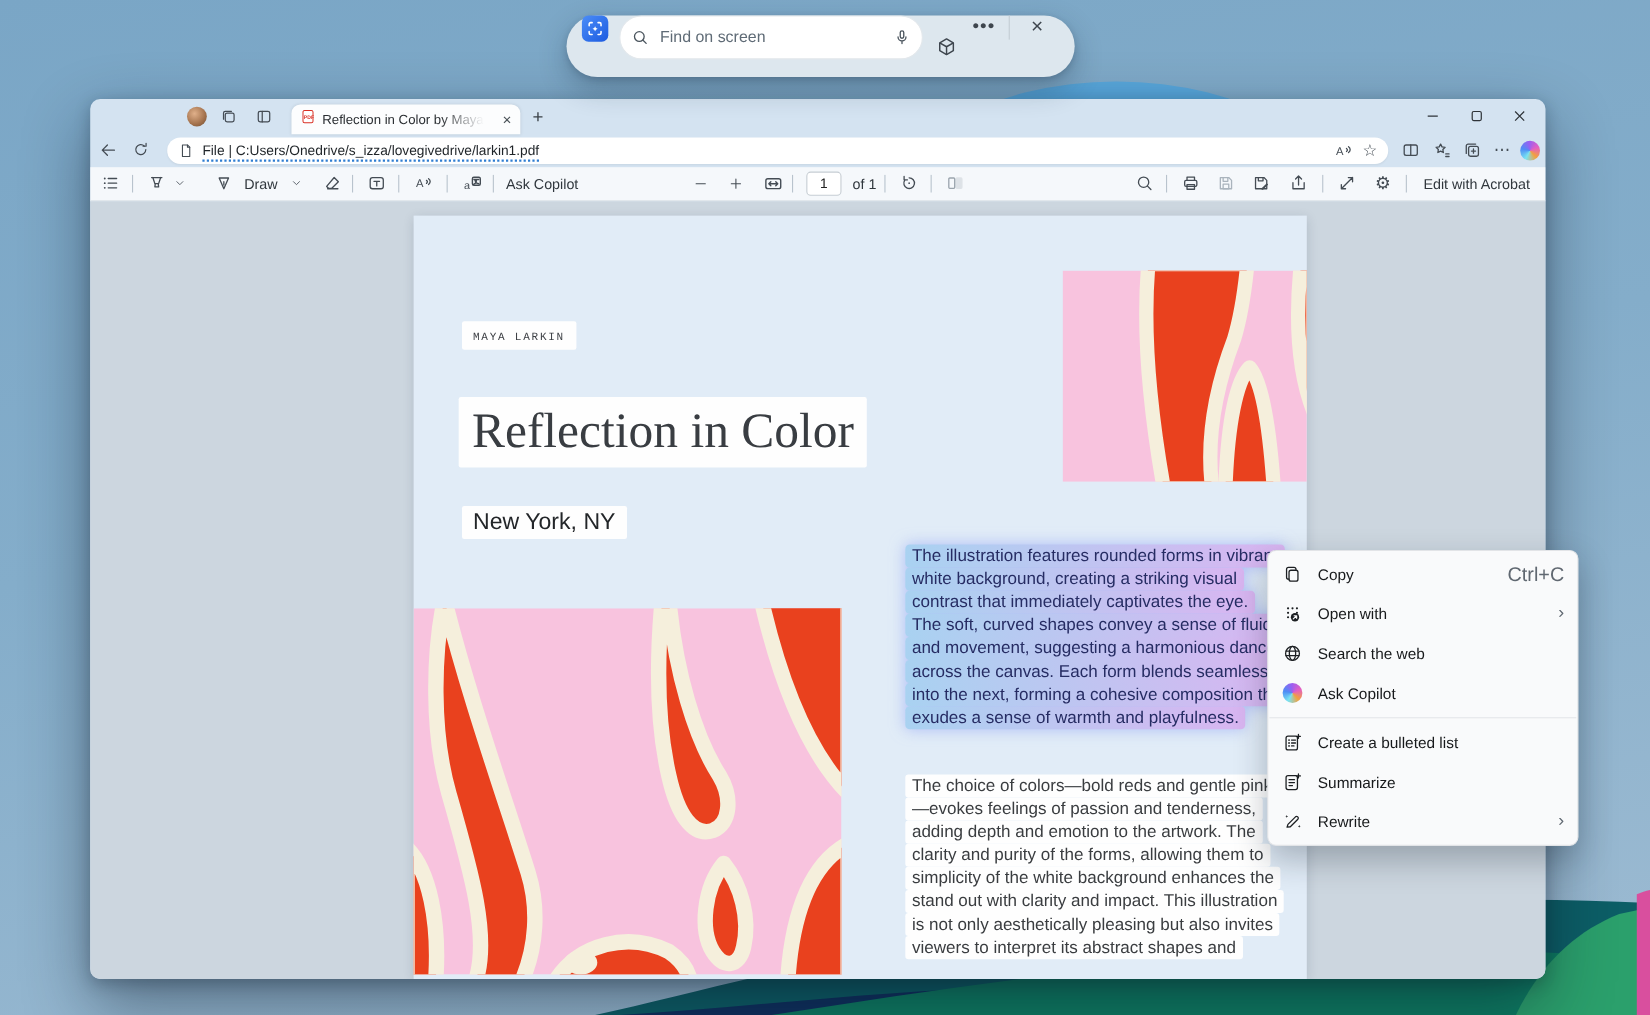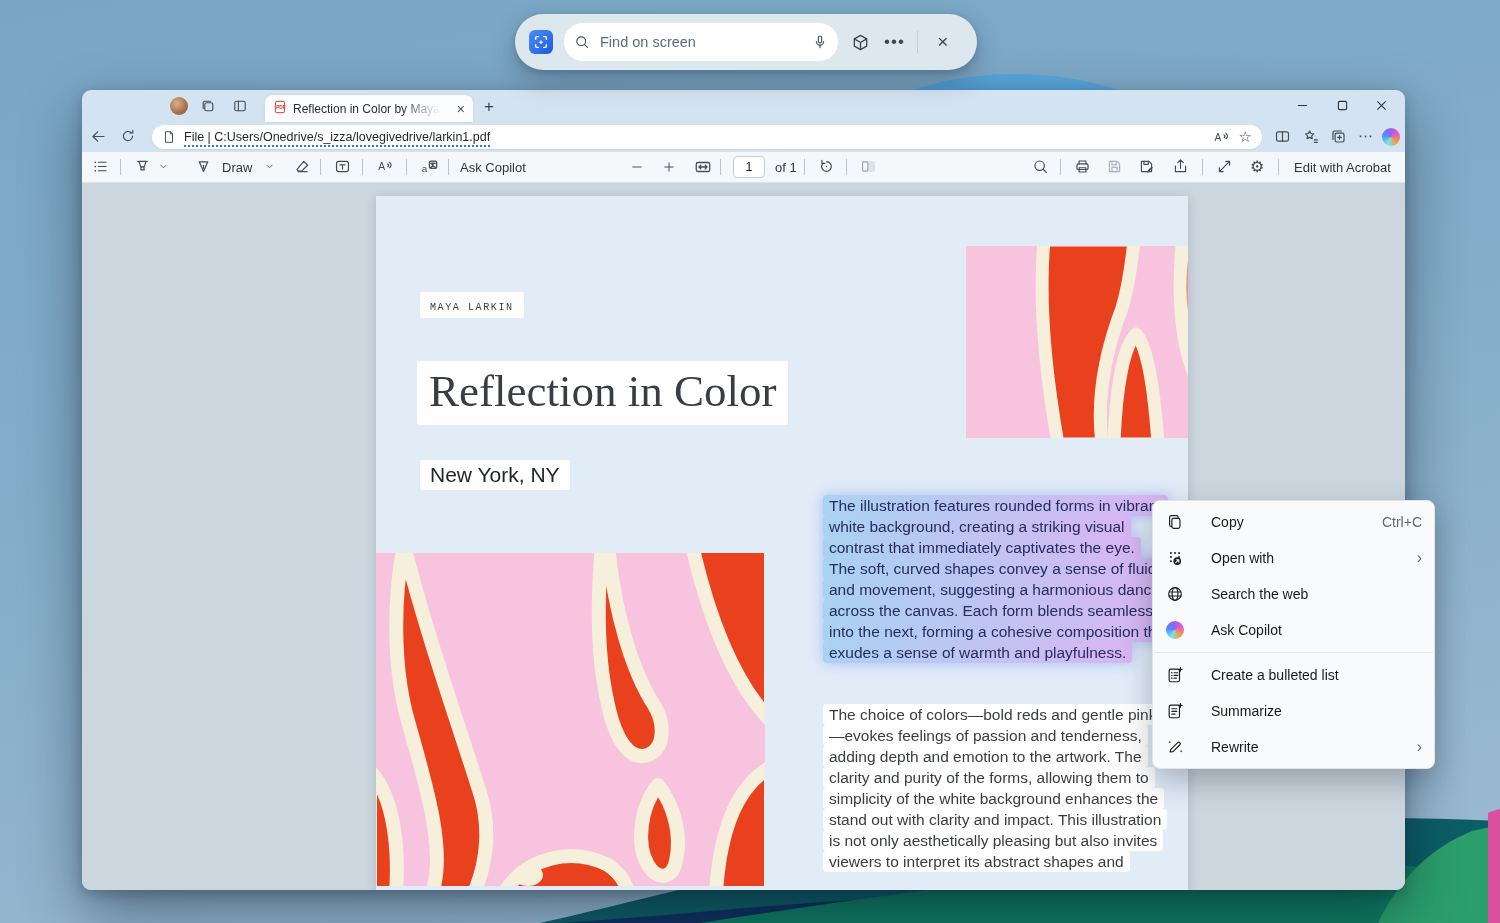--- a/index.html
+++ b/index.html
@@ -10,21 +10,21 @@
          background:linear-gradient(170deg,#7aa6c6 0%,#84adca 45%,#9dbbd2 100%)}
 
   
   .bloom-arc{position:absolute;left:800px;top:74px;width:430px;height:260px;border-radius:50%;
              background:#58a6da}
   .waves{position:absolute;left:0;bottom:0}
 
   
   #find-bar{position:absolute;left:515px;top:14px;width:462px;height:56px;border-radius:28px;
             background:#dde7ee;box-shadow:0 10px 26px rgba(20,40,60,.30),0 2px 6px rgba(20,40,60,.18);
-            display:flex;align-items:center;z-index:50}
+            display:flex;z-index:50}
   .fb-app{width:24px;height:24px;border-radius:6px;margin-left:14px;
           background:linear-gradient(135deg,#4b8df8,#1c5be0);display:flex;align-items:center;justify-content:center}
   .fb-search{height:40px;flex:0 0 276px;margin-left:10px;background:#fff;border-radius:20px;
              border:1px solid #e3e8ec;display:flex;align-items:center;padding:0 10px;box-sizing:border-box}
   .fb-search input{border:0;outline:0;flex:1;font-size:14.5px;color:#1f1f1f;background:transparent;
                    font-family:"Liberation Sans",sans-serif}
   .fb-search input::placeholder{color:#5f6b76}
   .fb-ic{display:flex;align-items:center;justify-content:center;color:#3e464e}
   .fb-dots{font-size:17px;color:#3e464e;letter-spacing:1px}
   .fb-div{width:1px;height:22px;background:#c2ccd4;margin:0 10px 0 12px}
@@ -83,22 +83,22 @@
   .body-para{position:absolute;left:447px;top:508px}
   .body-line{width:fit-content;height:21px;display:flex;align-items:center;background:#fefefe;
              border-radius:3px;padding:0 6px;font-size:15.5px;color:#3a3d40}
 
   
   #context-menu{position:absolute;left:1152px;top:500px;width:281px;background:#f9fafb;border-radius:8px;
                 border:1px solid #e2e4e7;box-shadow:0 12px 30px rgba(15,25,40,.28);padding:3px 0;z-index:60}
   .menu-item{height:36px;display:flex;align-items:center;padding:0 12px;cursor:default}
   .mi-icon{width:20px;height:20px;display:flex;align-items:center;justify-content:center;color:#1c1f22}
   .mi-icon svg{stroke:currentColor;fill:none;stroke-width:1.3;stroke-linecap:round;stroke-linejoin:round;overflow:visible}
-  .mi-label{font-size:14px;color:#17191b;margin-left:26px}
-  .mi-right{margin-left:auto;font-size:14px;color:#606871}
+  .mi-label{font-size:14px;color:#17191b;margin-left:13px}
+  .mi-right{margin-left:auto;font-size:18px;color:#606871}
   .menu-sep{height:1px;background:#e4e6e9;margin:4px 1px}
   .copilot-dot{width:18px;height:18px;border-radius:50%;
                background:conic-gradient(from 210deg,#79e3f2,#4e8df5,#9a5ff2,#e55fc0,#f2a13e,#79e3f2)}
 </style>
 </head>
 <body>
 
 <div id="stage">
 
   <div class="bloom-arc"></div>

